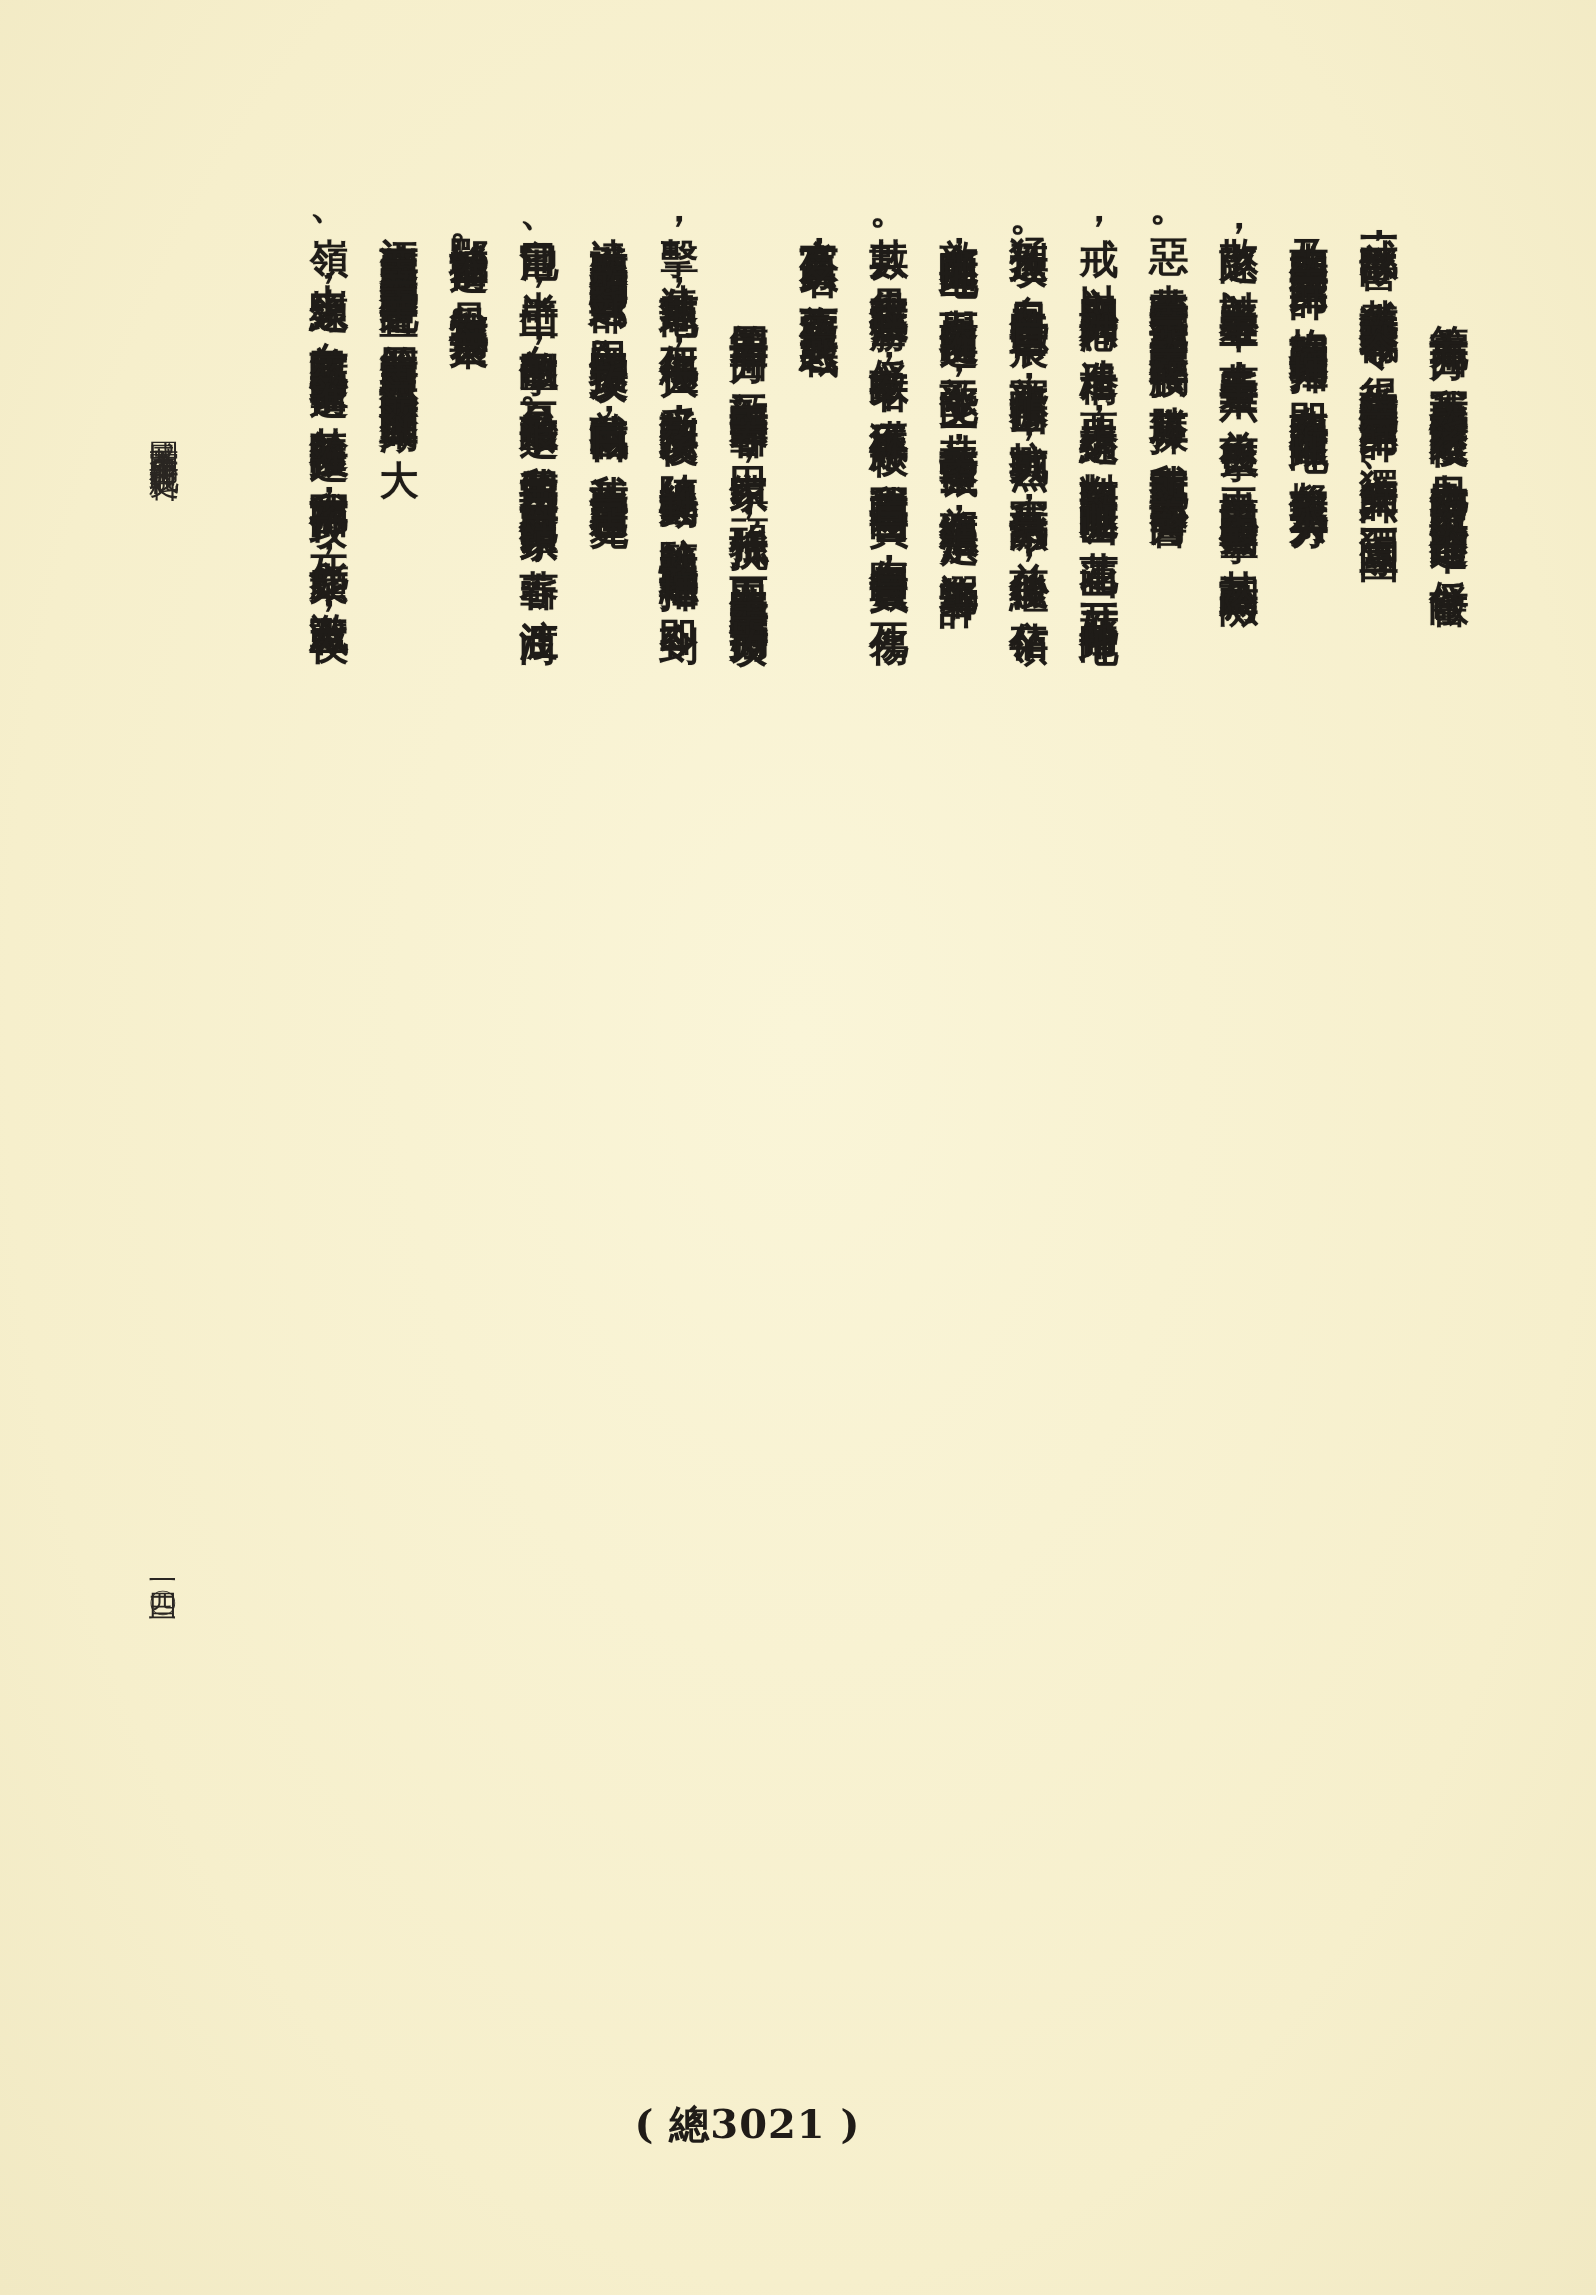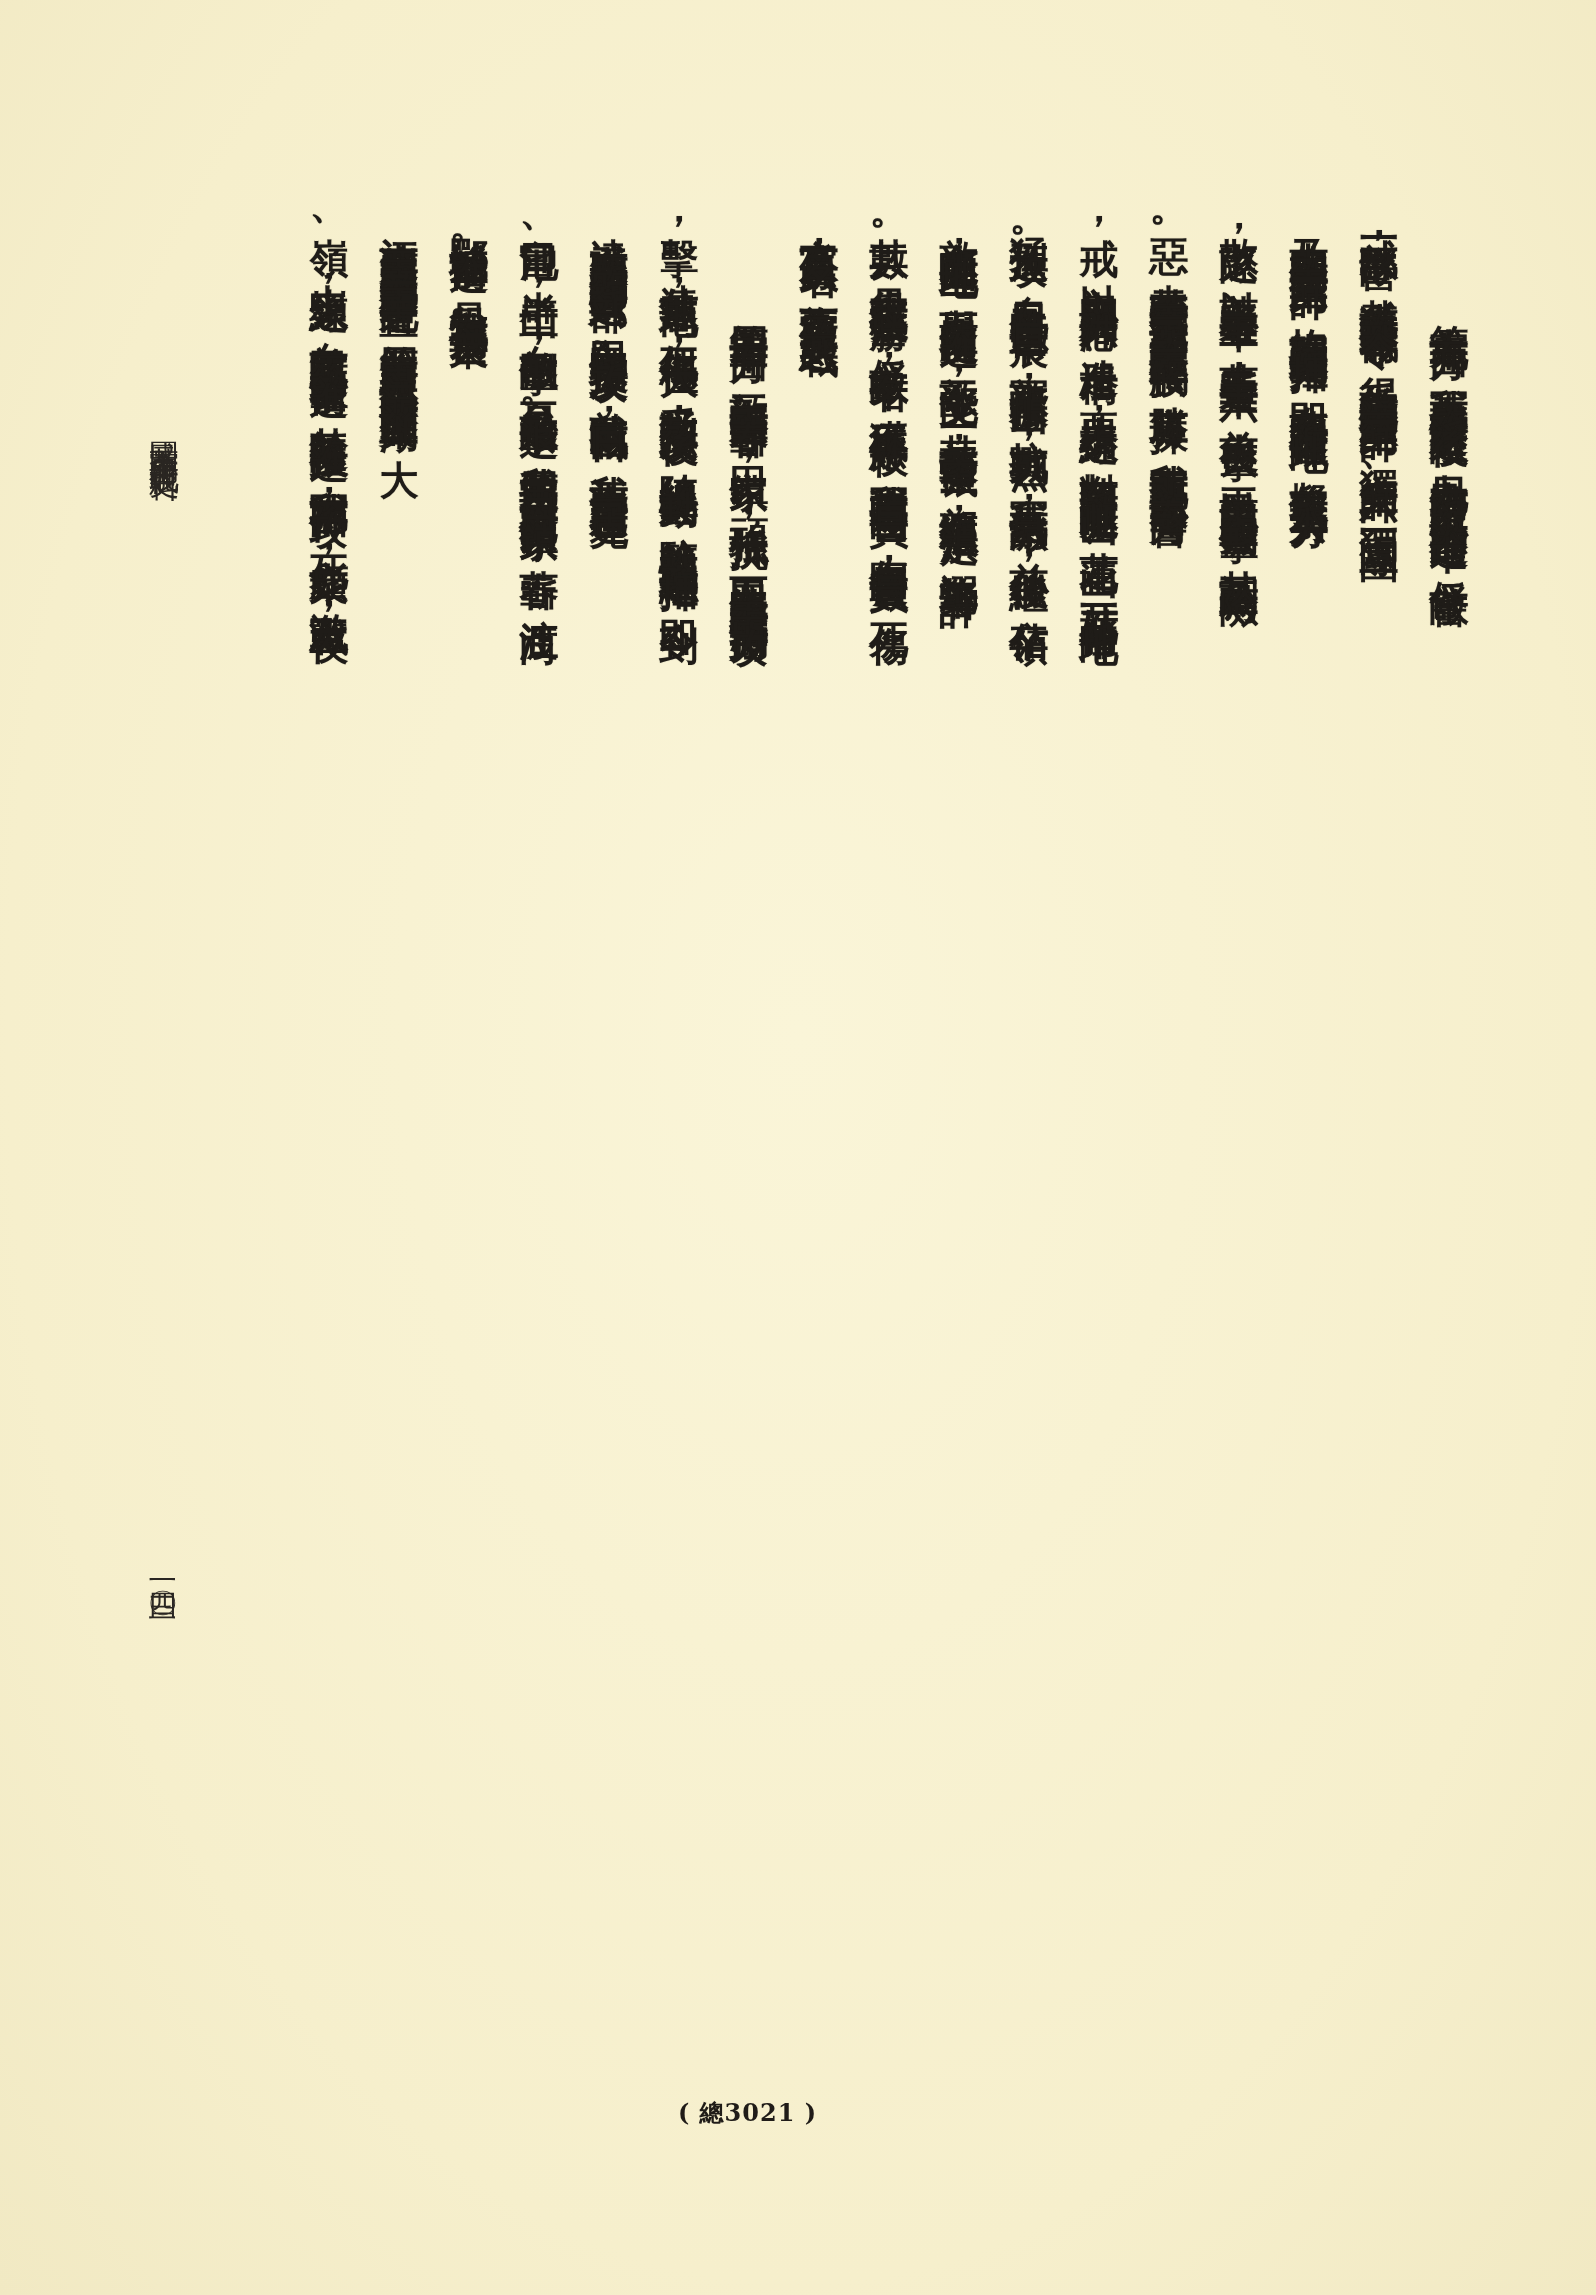--- a/index.html
+++ b/index.html
@@ -45,21 +45,21 @@
     letter-spacing: 2.9px;
     color: #2a2622;
   }
   .book-title { top: 418px; }
   .page-num { top: 1565px; font-size: 28.5px; }
   .footer-total {
     position: absolute;
     top: 2097px;
     left: 0; width: 1495px;
     text-align: center;
-    font-size: 24px;
+    font-size: 40px;
     font-weight: bold;
     font-family: "DejaVu Serif", serif;
     color: #201c18;
     letter-spacing: 1px;
   }
 </style>
 </head>
 <body>
 
 <div class="page">

